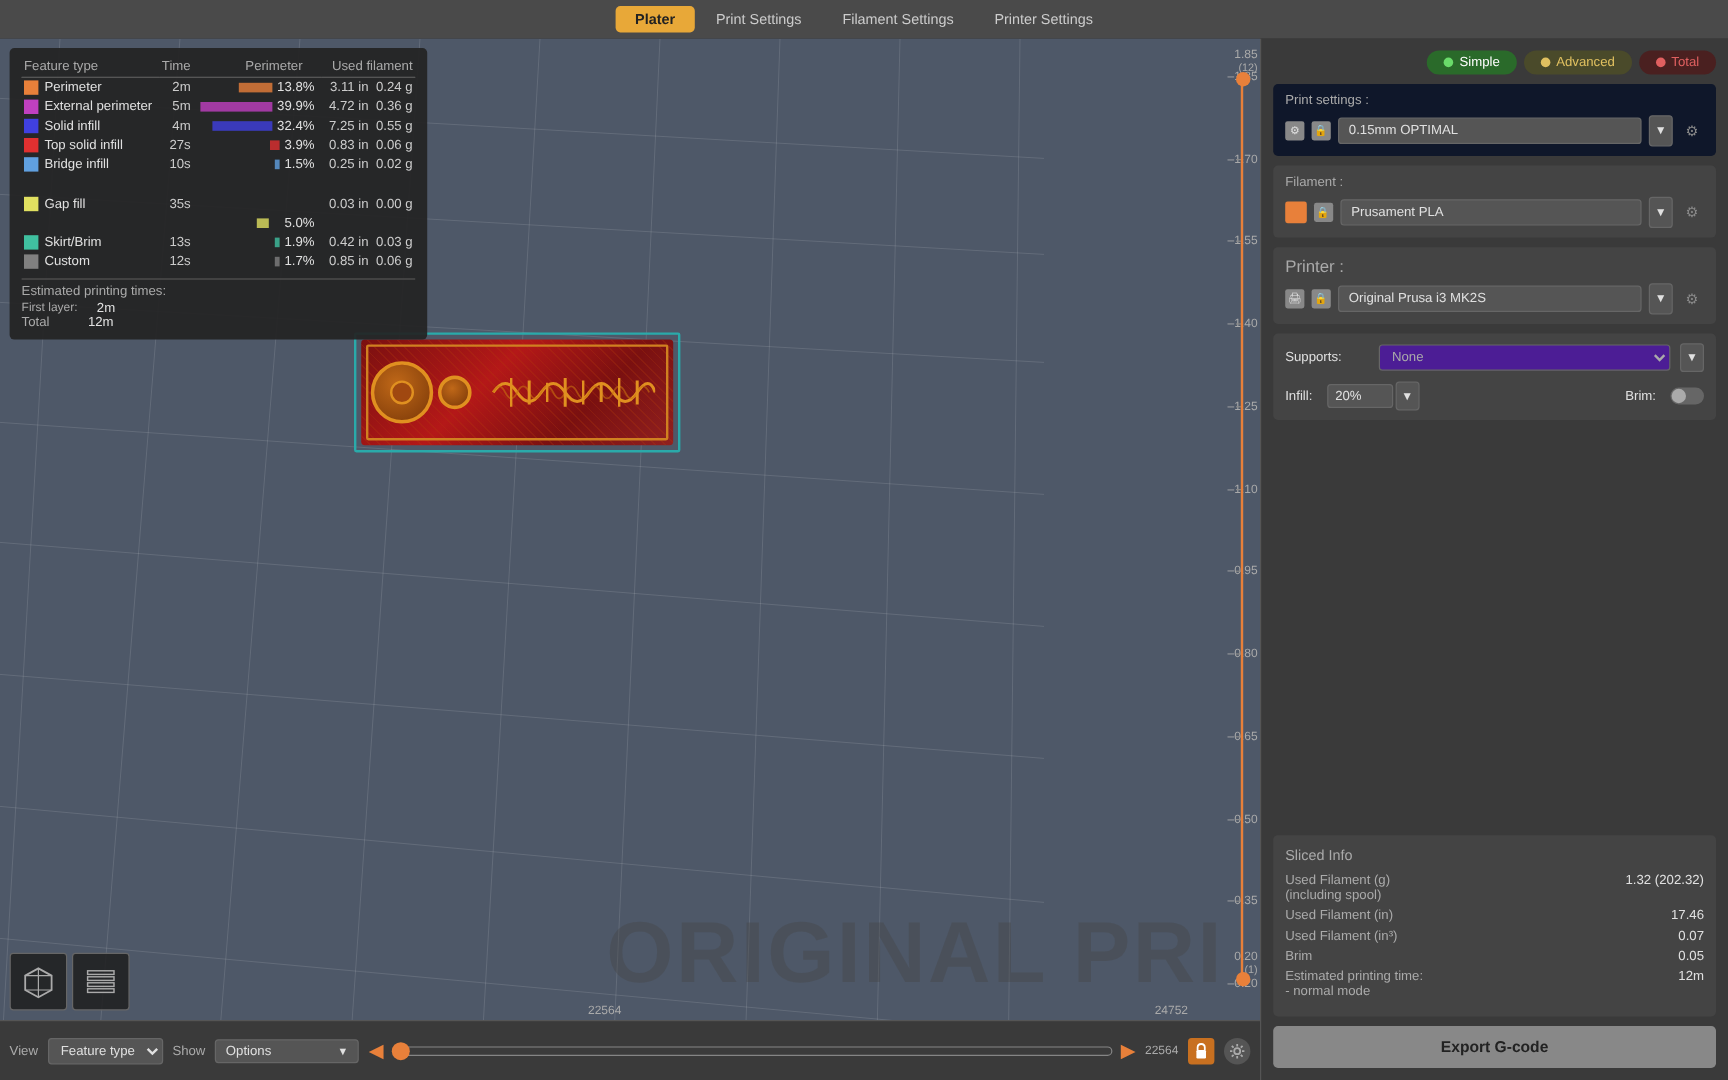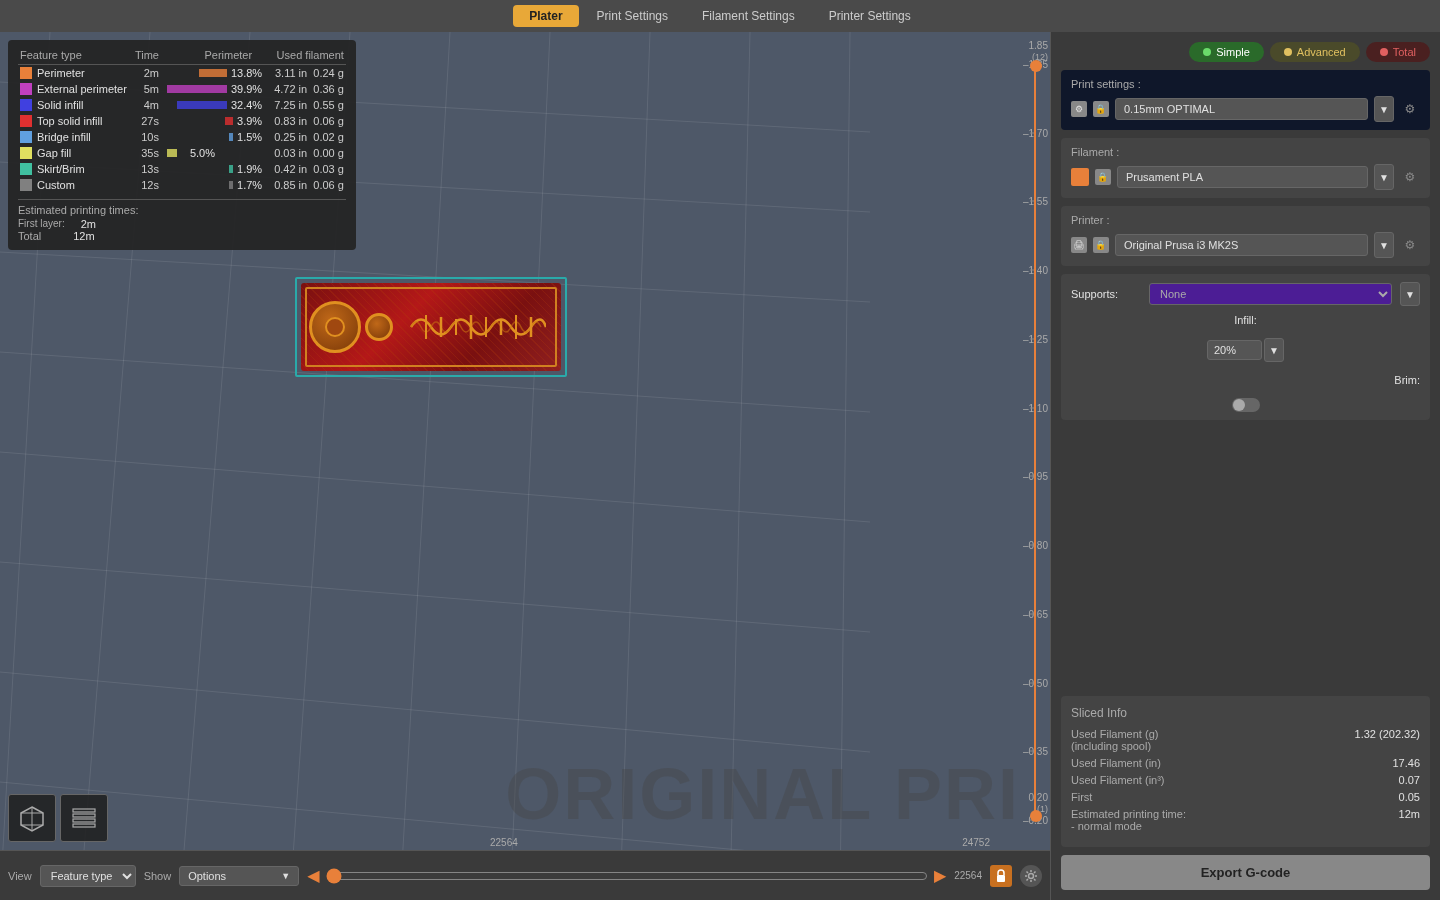--- a/index.html
+++ b/index.html
@@ -144,21 +144,21 @@
     </tr>
             <tr>
       <td style="font-size:11px;padding:2px 6px 2px 2px;">
         <div style="display:flex;align-items:center;">
           <span style="width:12px;height:12px;background:#e0e060;display:inline-block;margin-right:5px;flex-shrink:0;"></span>
           <span>Gap fill</span>
         </div>
       </td>
       <td style="font-size:11px;text-align:right;padding:2px 6px 2px 2px;color:#ccc;">35s</td>
       <td style="font-size:11px;text-align:right;padding:2px 6px 2px 2px;">
-        <div style="display:flex;align-items:center;justify-content:flex-start;gap:13px;">
+        <div style="display:flex;align-items:center;justify-content:flex-end;gap:13px;margin-top:33px;">
           <span style="display:inline-block;width:10px;height:8px;background:#e0e060;opacity:0.8;"></span>
           <span>5.0%</span>
         </div>
       </td>
       <td style="font-size:11px;text-align:right;padding:2px 2px 2px 6px;color:#ccc;">0.03 in&nbsp;&nbsp;0.00 g</td>
     </tr>
             <tr>
       <td style="font-size:11px;padding:2px 6px 2px 2px;">
         <div style="display:flex;align-items:center;">
           <span style="width:12px;height:12px;background:#40c0a0;display:inline-block;margin-right:5px;flex-shrink:0;"></span>
@@ -370,41 +370,41 @@
       <div style="display:flex;align-items:center;gap:6px;">
         <div style="width:18px;height:18px;background:#e8803a;border-radius:2px;flex-shrink:0;"></div>
         <div style="width:16px;height:16px;background:#888;border-radius:2px;display:flex;align-items:center;justify-content:center;font-size:9px;">🔒</div>
         <div style="flex:1;background:#555;color:#e0e0e0;border:1px solid #666;border-radius:3px;padding:4px 8px;font-size:11px;">Prusament PLA</div>
         <div style="width:20px;height:26px;background:#555;border:1px solid #666;border-radius:3px;cursor:pointer;display:flex;align-items:center;justify-content:center;font-size:10px;">▼</div>
         <div style="width:20px;height:26px;cursor:pointer;display:flex;align-items:center;justify-content:center;color:#888;font-size:12px;">⚙</div>
       </div>
     </div>
 
     <div style="background:#444;border-radius:4px;padding:8px 10px;">
-      <div style="color:#aaa;font-size:11px;margin-bottom:6px;">Printer :</div>
+      <div style="color:#aaa;font-size:14px;margin-bottom:6px;">Printer :</div>
       <div style="display:flex;align-items:center;gap:6px;">
         <div style="width:16px;height:16px;background:#888;border-radius:2px;flex-shrink:0;display:flex;align-items:center;justify-content:center;font-size:9px;">🖨</div>
         <div style="width:16px;height:16px;background:#888;border-radius:2px;display:flex;align-items:center;justify-content:center;font-size:9px;">🔒</div>
         <div style="flex:1;background:#555;color:#e0e0e0;border:1px solid #666;border-radius:3px;padding:4px 8px;font-size:11px;">Original Prusa i3 MK2S</div>
         <div style="width:20px;height:26px;background:#555;border:1px solid #666;border-radius:3px;cursor:pointer;display:flex;align-items:center;justify-content:center;font-size:10px;">▼</div>
         <div style="width:20px;height:26px;cursor:pointer;display:flex;align-items:center;justify-content:center;color:#888;font-size:12px;">⚙</div>
       </div>
     </div>
 
     <div style="background:#444;border-radius:4px;padding:8px 10px;display:flex;flex-direction:column;gap:8px;">
 
       <div style="display:flex;align-items:center;gap:8px;">
         <span style="color:#e0e0e0;font-size:11px;min-width:70px;">Supports:</span>
         <select style="flex:1;background:#4c1d95;color:#aaa;border:1px solid #666;border-radius:3px;padding:3px 6px;font-size:11px;">
           <option>None</option>
         </select>
         <div style="width:20px;height:24px;background:#555;border:1px solid #666;border-radius:3px;cursor:pointer;display:flex;align-items:center;justify-content:center;font-size:10px;">▼</div>
       </div>
 
-      <div style="display:flex;align-items:center;gap:12px;flex-direction:column;">
+      <div style="display:flex;align-items:center;gap:12px;">
         <span style="color:#e0e0e0;font-size:11px;">Infill:</span>
         <div style="display:flex;align-items:center;gap:2px;">
           <input type="text" style="width: 55px; background: rgb(85, 85, 85); color: rgb(224, 224, 224); border: 1px solid rgb(102, 102, 102); border-radius: 3px; padding: 3px 6px; font-size: 11px;" value="20%">
           <div style="width:20px;height:24px;background:#555;border:1px solid #666;border-radius:3px;cursor:pointer;display:flex;align-items:center;justify-content:center;font-size:10px;">▼</div>
         </div>
         <span style="color:#e0e0e0;font-size:11px;margin-left:auto;">Brim:</span>
         <div style="width:28px;height:14px;background:#666;border-radius:7px;position:relative;cursor:pointer;">
           <div style="width:12px;height:12px;background:#aaa;border-radius:50%;position:absolute;top:1px;left:1px;"></div>
         </div>
       </div>
@@ -428,21 +428,21 @@
       <span style="color:#e0e0e0;font-size:11px;text-align:right;">17.46</span>
     </div>
           <div style="display: flex; justify-content: space-between; align-items: flex-start; margin-bottom: 5px;">
       <div style="color:#aaa;font-size:11px;max-width:200px;">
         <span>Used Filament (in³)</span>
       </div>
       <span style="color:#e0e0e0;font-size:11px;text-align:right;">0.07</span>
     </div>
           <div style="display: flex; justify-content: space-between; align-items: flex-start; margin-bottom: 5px;">
       <div style="color:#aaa;font-size:11px;max-width:200px;">
-        <span>First</span>
+        <span>Brim</span>
       </div>
       <span style="color:#e0e0e0;font-size:11px;text-align:right;">0.05</span>
     </div>
           <div style="display: flex; justify-content: space-between; align-items: flex-start; margin-bottom: 5px;">
       <div style="color:#aaa;font-size:11px;max-width:200px;">
         <span>Estimated printing time:</span><br><span>- normal mode</span>
       </div>
       <span style="color:#e0e0e0;font-size:11px;text-align:right;">12m</span>
     </div>
         </div>

